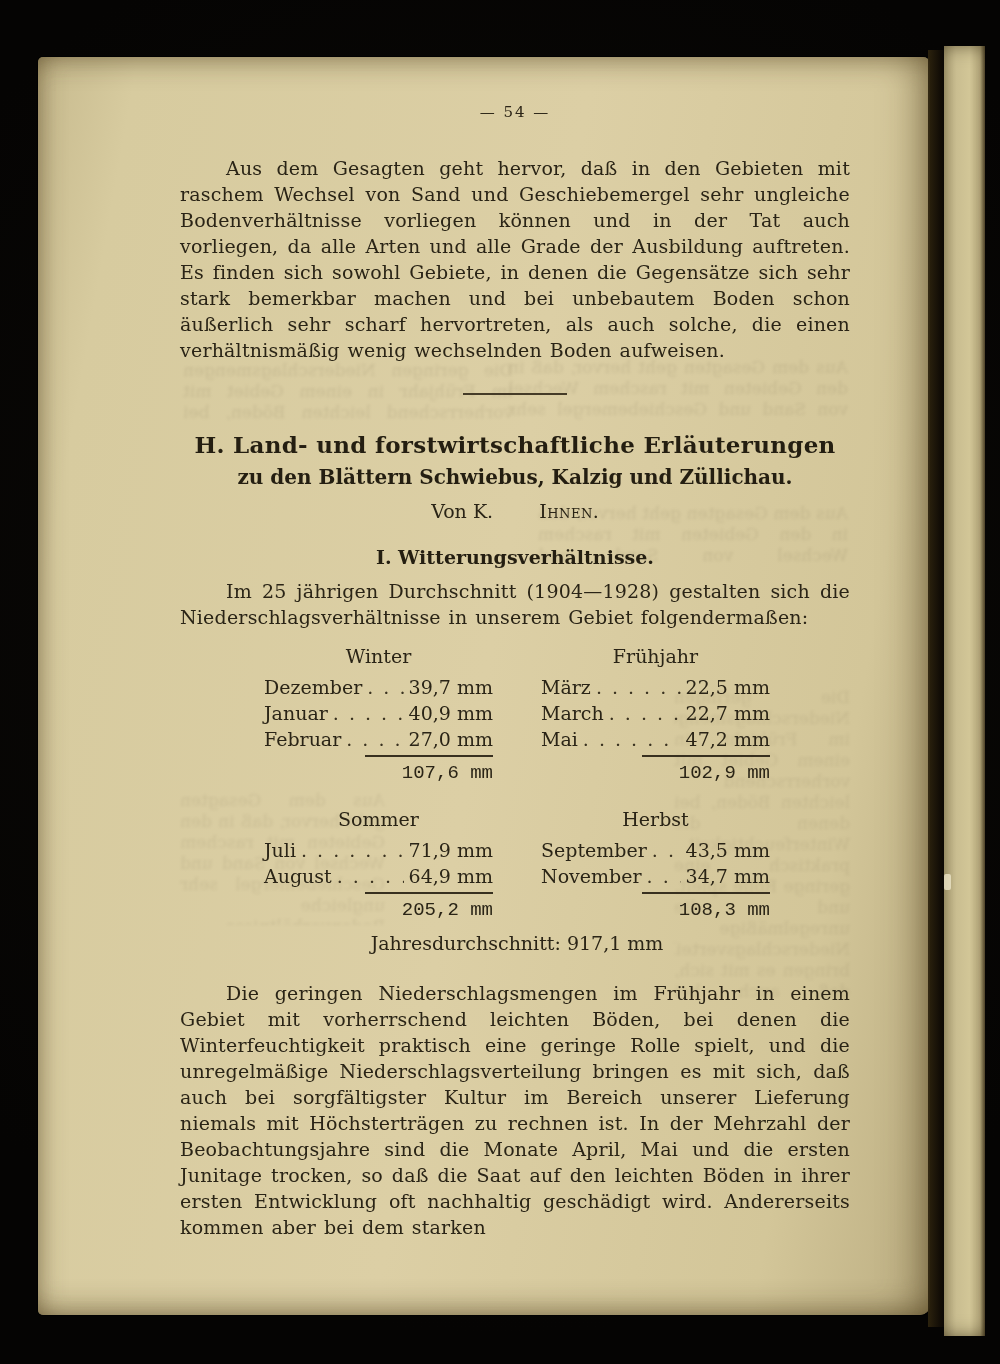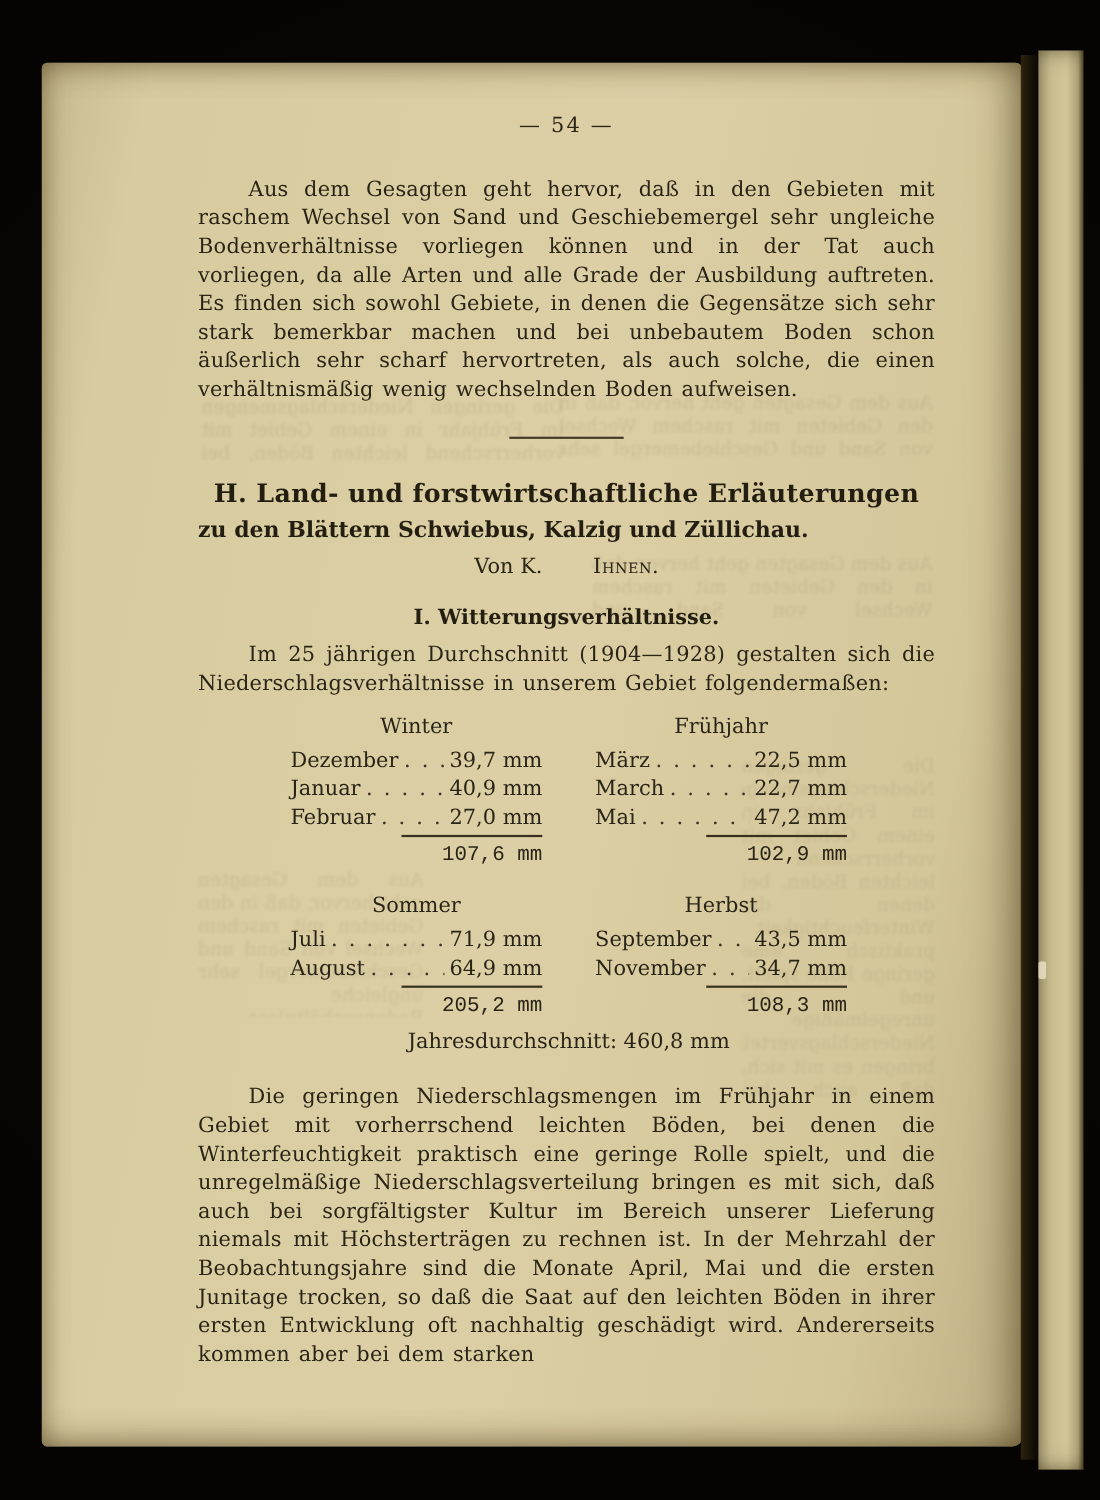--- a/index.html
+++ b/index.html
@@ -52,36 +52,36 @@
   }
   .ghost-1 { left:145px; top:303px; width:330px; height:60px; }
   .ghost-2 { left:470px; top:300px; width:340px; height:62px; }
   .ghost-3 { left:500px; top:446px; width:310px; height:60px; }
   .ghost-4 { left:636px; top:630px; width:176px; height:310px; opacity:.13; }
   .ghost-5 { left:142px; top:733px; width:205px; height:135px; opacity:.13; }
 
   
   .textblock { position:absolute; left:142px; top:0; width:670px; }
 
-  .pageno { margin-top:46px; font-size:19px; text-align:center; letter-spacing:2px; color:#2c2517; }
+  .pageno { margin-top:46px; font-size:15px; text-align:center; letter-spacing:2px; color:#2c2517; }
 
   .body-par {
     font-size:19px; line-height:26px; text-align:justify;
     letter-spacing:.2px; word-spacing:1.6px;
   }
   .indent { text-indent:46px; }
   .par1 { margin-top:34px; }
 
   .divider { margin:30px auto 0 auto; width:104px; height:2px; background:#453b27; }
 
   .chap-h1 {
     margin-top:36px; text-align:center; font-size:23px; font-weight:bold;
     letter-spacing:.3px; color:#241e11; line-height:28px;
   }
-  .chap-h2 { margin-top:6px; font-size:20px; font-weight:bold; color:#241e11; }
+  .chap-h2 { margin-top:6px; text-align:center; font-size:20px; font-weight:bold; color:#241e11; }
   .byline { margin-top:11px; text-align:center; font-size:19px; }
   .sc { font-variant:small-caps; letter-spacing:.5px;margin-left:40px; }
 
   .section-h { margin-top:24px; text-align:center; font-size:19px; font-weight:bold; color:#241e11; }
   .intro { margin-top:10px; }
 
   
   .ptable { margin-top:15px; margin-left:84px; width:506px; font-size:19px; }
   .tgroup { display:flex; justify-content:space-between; }
   .tgroup.second { margin-top:24px;gap:39px; }
@@ -202,21 +202,21 @@
             <div class="trow">
               <span class="tlabel">November</span>
               <span class="tdots"></span>
               <span class="tval">34,7 mm</span>
             </div>
             <div class="sumline"></div>
             <div class="tsum">108,3 mm</div>
           </div>
         </div>
 
-        <div class="annual">Jahresdurchschnitt: 460,8 mm</div>
+        <div class="annual">Jahresdurchschnitt: 917,1 mm</div>
       </div>
 
       <p class="body-par indent closing">Die geringen Niederschlagsmengen im Frühjahr in einem Gebiet mit vorherrschend leichten Böden, bei denen die Winterfeuchtigkeit praktisch eine geringe Rolle spielt, und die unregelmäßige Niederschlagsverteilung bringen es mit sich, daß auch bei sorgfältigster Kultur im Bereich unserer Lieferung niemals mit Höchsterträgen zu rechnen ist. In der Mehrzahl der Beobachtungsjahre sind die Monate April, Mai und die ersten Junitage trocken, so daß die Saat auf den leichten Böden in ihrer ersten Entwicklung oft nachhaltig geschädigt wird. Andererseits kommen aber bei dem starken</p>
 
     </div>
   </div>
 
   <div class="gutter"></div>
   <div class="next-page"></div>
   <div class="edge-mark"></div>

